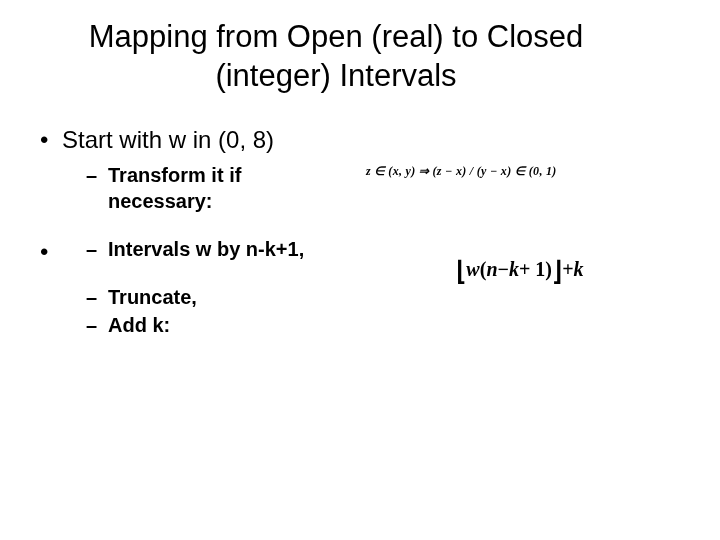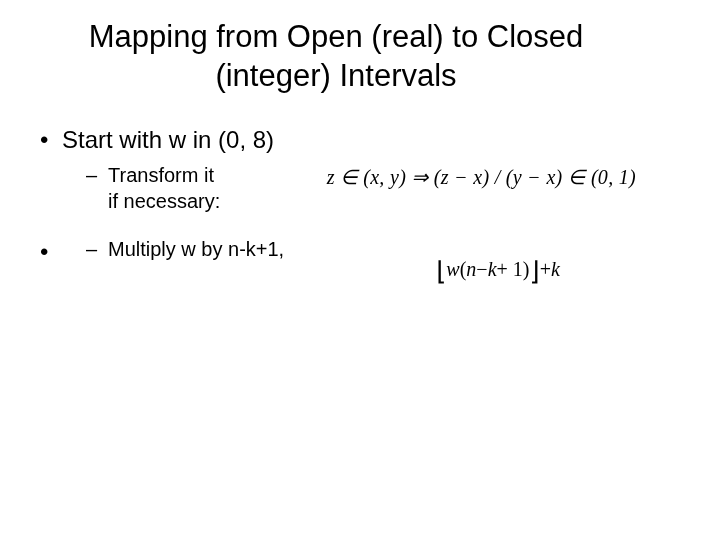--- a/index.html
+++ b/index.html
@@ -40,20 +40,21 @@
     content: "•";
     position: absolute;
     left: 4px;
     top: 0;
   }
   ul.lvl2 {
     list-style: none;
     padding: 0;
     margin: 6px 0 22px 0;
     font-size: 20px;
+    font-weight: bold;
   }
   ul.lvl2 > li {
     position: relative;
     padding-left: 46px;
     line-height: 1.3;
     margin-bottom: 2px;
   }
   ul.lvl2 > li::before {
     content: "–";
     position: absolute;
@@ -63,23 +64,23 @@
   .row {
     display: flex;
     align-items: flex-start;
   }
   .subtext {
     max-width: 210px;
   }
   .formula1 {
     font-family: "Times New Roman", Times, serif;
     font-style: italic;
-    font-size: 20px;
+    font-size: 12px;
     white-space: nowrap;
-    margin-left: 106px;
+    margin-left: 48px;
     margin-top: 2px;
     letter-spacing: 0.3px;
   }
   .formula2-wrap {
     font-family: "Times New Roman", Times, serif;
     font-size: 20px;
     margin-left: 152px;
     margin-top: 20px;
     display: flex;
     align-items: center;
@@ -108,21 +109,27 @@
           <span class="formula1">
             <span class="fi">z</span> ∈ (<span class="fi">x</span>, <span class="fi">y</span>) ⇒ (<span class="fi">z</span> − <span class="fi">x</span>) / (<span class="fi">y</span> − <span class="fi">x</span>) ∈ (0, 1)
           </span>
         </li>
       </ul>
     </li>
 
     <li>
       <ul class="lvl2">
         <li class="row">
-          <span>Multiply w by n-k+1,</span>
+          <span>Intervals w by n-k+1,</span>
           <span class="formula2-wrap">
             <span class="floor">⌊</span><span class="fi">w</span>(<span class="fi">n</span> − <span class="fi">k</span> + 1)<span class="floor">⌋</span> + <span class="fi">k</span>
           </span>
+        </li>
+        <li>
+          <span>Truncate,</span>
+        </li>
+        <li>
+          <span>Add k:</span>
         </li>
       </ul>
     </li>
   </ul>
 </div>
 
 </body></html>

